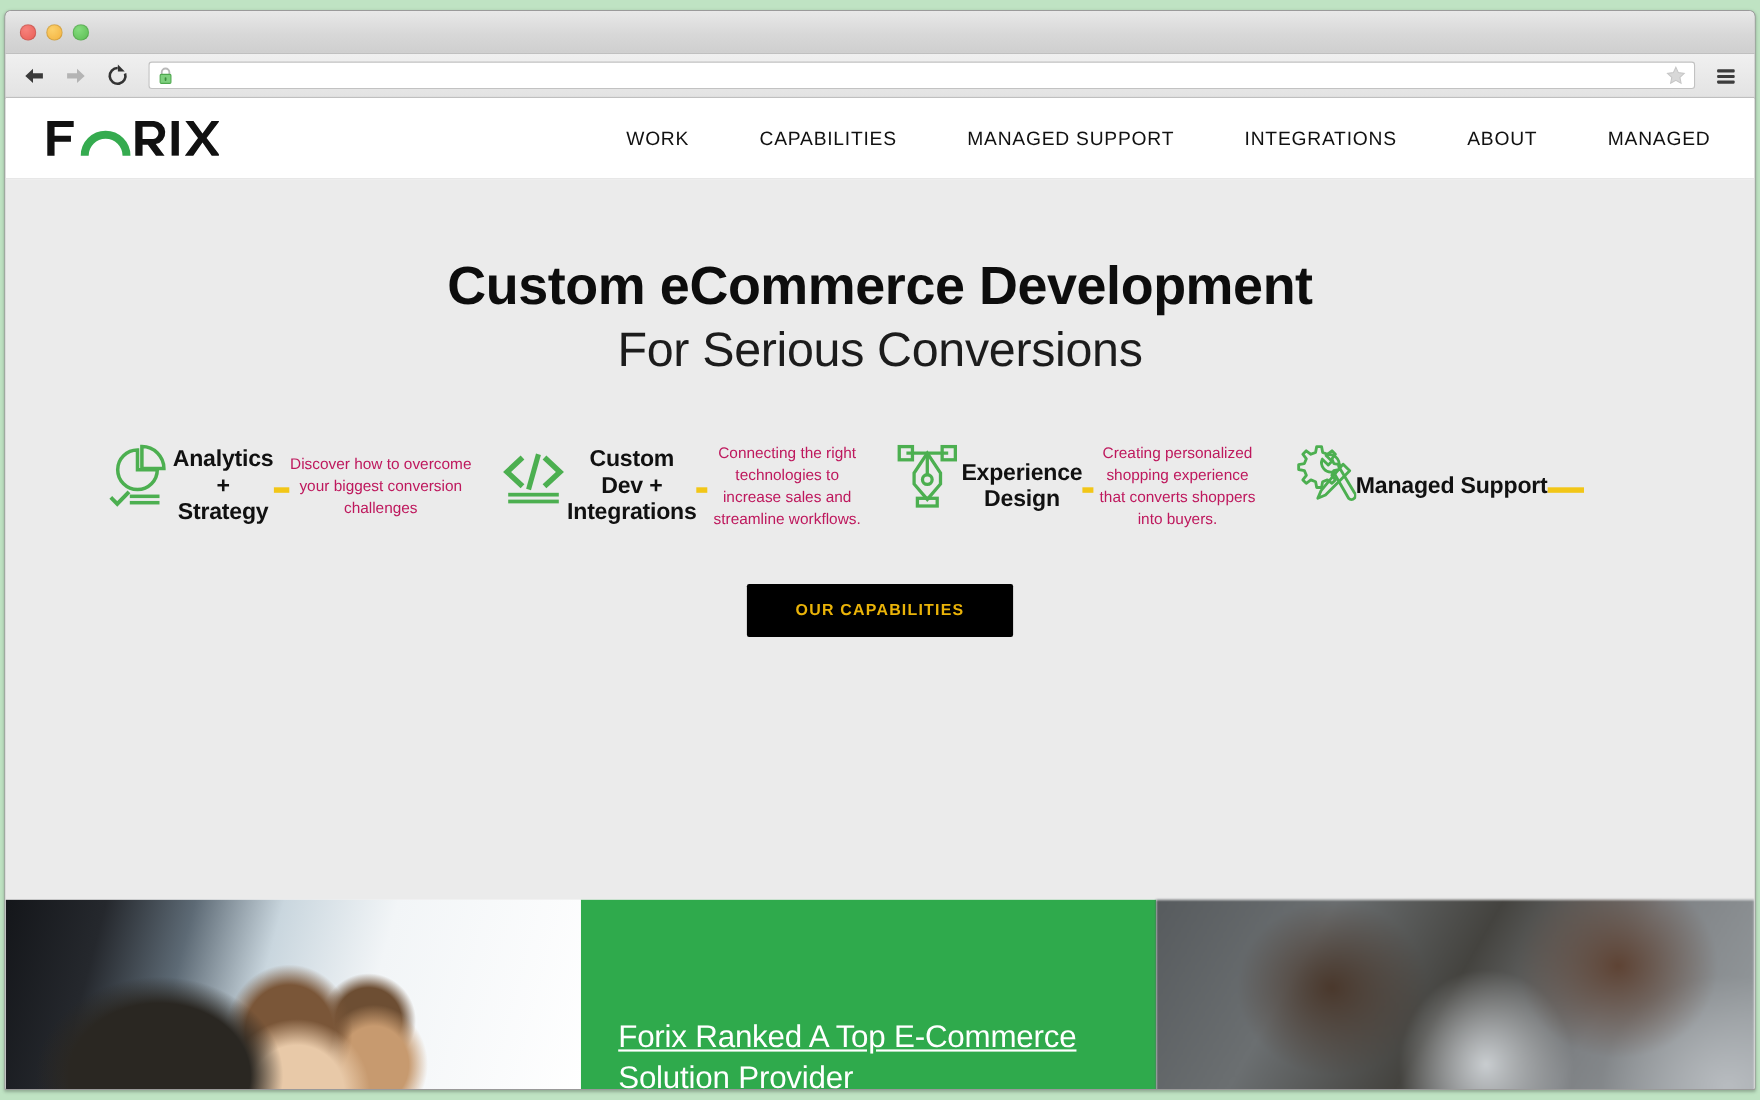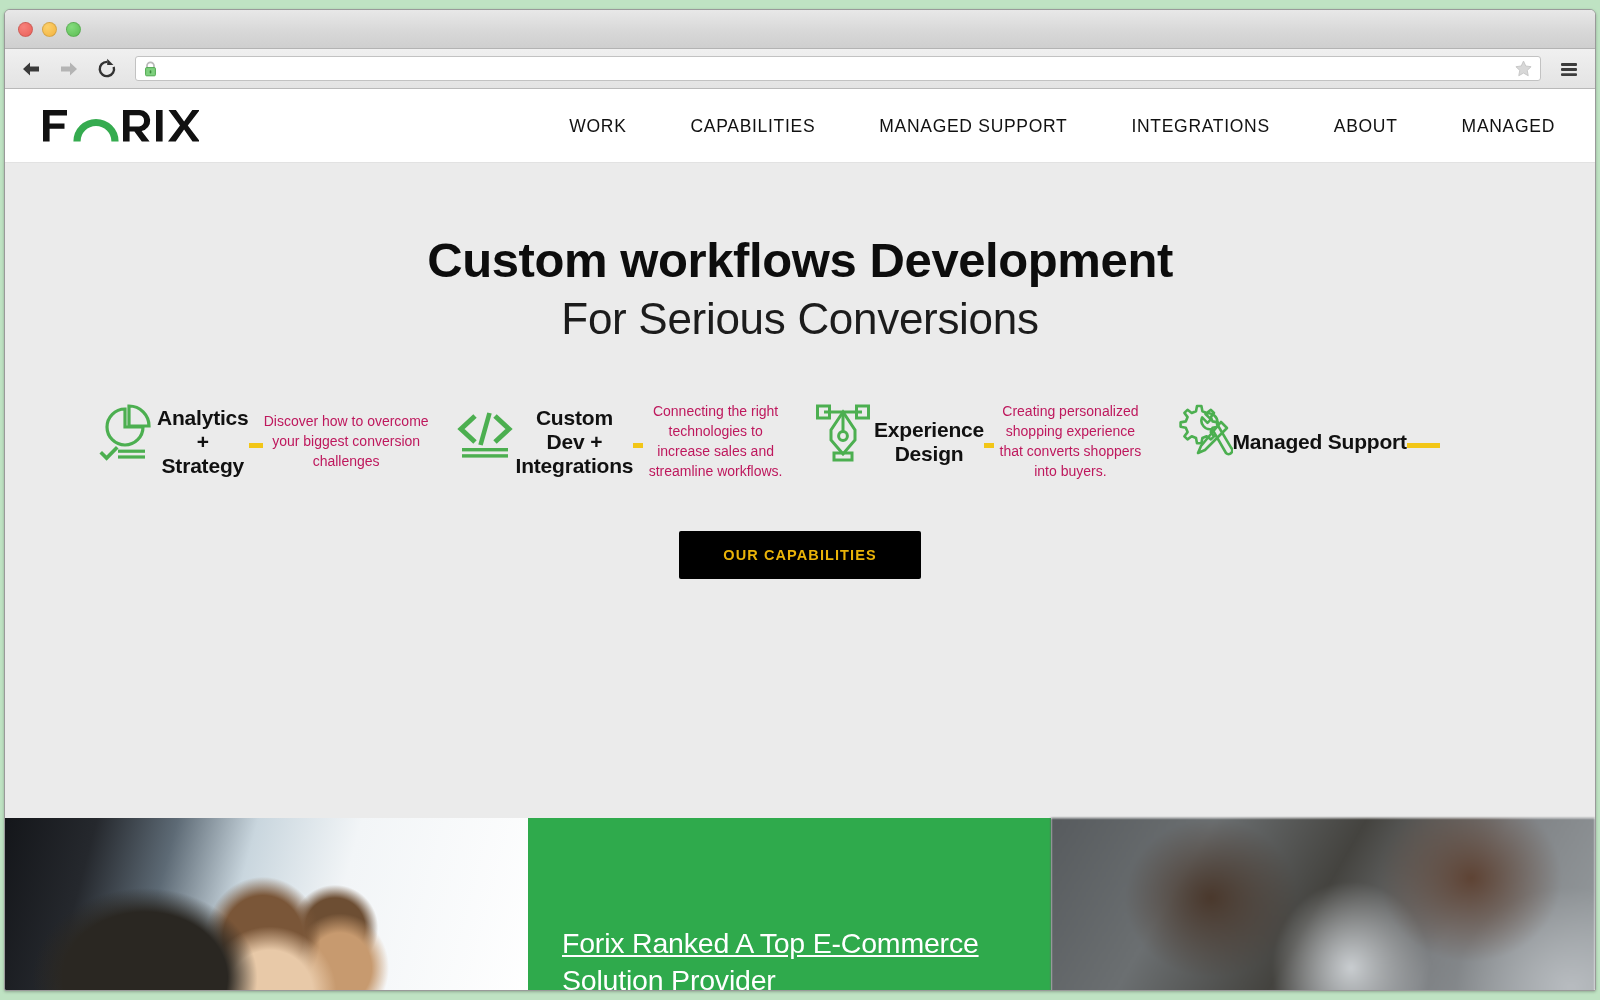--- a/index.html
+++ b/index.html
@@ -317,21 +317,21 @@
           <a class="nav-item">CAPABILITIES</a>
           <a class="nav-item">MANAGED SUPPORT</a>
           <a class="nav-item">INTEGRATIONS</a>
           <a class="nav-item">ABOUT</a>
           <a class="nav-item">MANAGED</a>
         </nav>
       </header>
 
       <section id="hero">
 
-        <h1 id="hero-title">Custom workflows Development</h1>
+        <h1 id="hero-title">Custom eCommerce Development</h1>
         <h2 id="hero-subtitle">For Serious Conversions</h2>
 
         <div id="features">
 
           <div class="feature">
             <div class="feature-icon">
               <svg width="62" height="62" viewBox="0 0 62 62">
                 <path d="M30 9 a18 18 0 1 0 18 18 H30 Z" fill="none" stroke="#4caf50" stroke-width="3.2"></path>
                 <path d="M34 6 a20 20 0 0 1 20 20 H34 Z" fill="none" stroke="#4caf50" stroke-width="3.2"></path>
                 <path d="M7 53.5 l4.6 4.6 L21 48.5" fill="none" stroke="#4caf50" stroke-width="3.6" stroke-linecap="square"></path>

